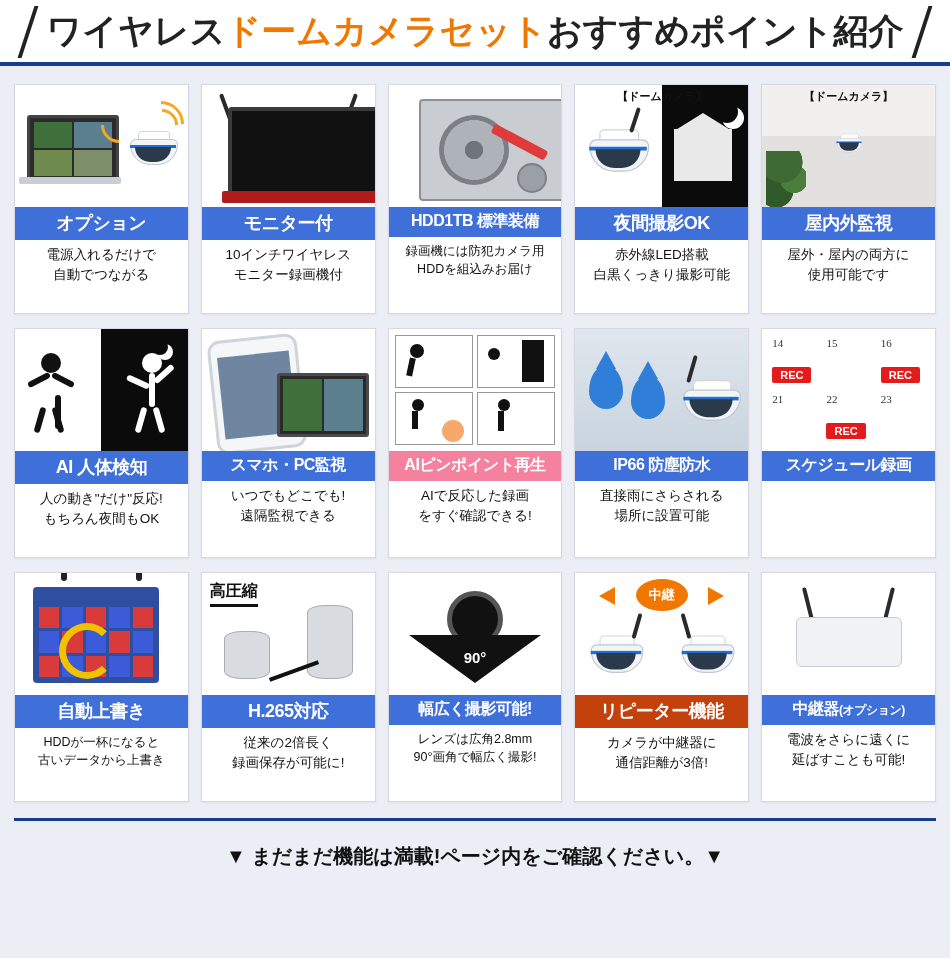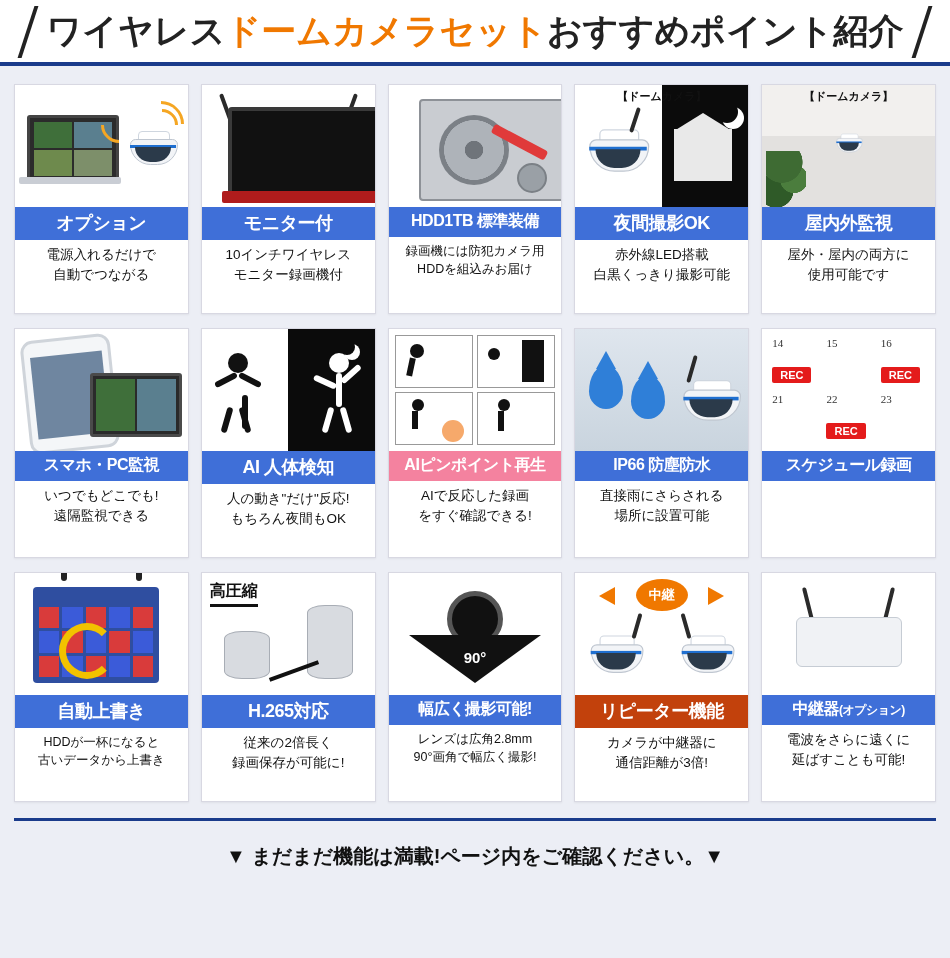--- a/index.html
+++ b/index.html
@@ -339,39 +339,20 @@
     </div>
     <div class="card-title" style="background:#3f6fd8">屋内外監視</div>
     <div class="card-desc">
       <div>屋外・屋内の両方に</div>
       <div>使用可能です</div>
     </div>
   </div>
 
   <div class="card">
     <div class="card-img">
-      <div class="phone">
-          <div class="phone-scr"></div>
-        </div>
-      <div class="lap2">
-        <div class="lap2-scr">
-            <div class="lcell"></div>
-            <div class="lcell"></div>
-          </div>
-      </div>
-    </div>
-    <div class="card-title small" style="background:#3f6fd8">スマホ・PC監視</div>
-    <div class="card-desc">
-      <div>いつでもどこでも!</div>
-      <div>遠隔監視できる</div>
-    </div>
-  </div>
-
-  <div class="card">
-    <div class="card-img">
       <div class="half-black"></div>
       <div class="moon" style="right:20px;top:10px;width:16px;height:16px;box-shadow:5px 5px 0 0 #fff;"></div>
 
       <div style="position:absolute;left:26px;top:24px;">
         <div style="width:20px;height:20px;border-radius:50%;background:#111;margin:0 auto;"></div>
         <div class="stick" style="left:7px;top:22px;height:34px;position:relative;margin:0 auto;"></div>
         <div class="stick" style="position:absolute;left:-14px;top:24px;width:24px;height:6px;transform:rotate(-28deg);"></div>
         <div class="stick" style="position:absolute;left:10px;top:24px;width:24px;height:6px;transform:rotate(28deg);"></div>
         <div class="stick" style="position:absolute;left:-4px;top:54px;width:6px;height:26px;transform:rotate(16deg);"></div>
         <div class="stick" style="position:absolute;left:14px;top:54px;width:6px;height:26px;transform:rotate(-16deg);"></div>
@@ -383,20 +364,39 @@
         <div style="position:absolute;left:-16px;top:26px;width:24px;height:6px;background:#fff;border-radius:3px;transform:rotate(24deg);"></div>
         <div style="position:absolute;left:10px;top:18px;width:24px;height:6px;background:#fff;border-radius:3px;transform:rotate(-42deg);"></div>
         <div style="position:absolute;left:-4px;top:54px;width:6px;height:26px;background:#fff;border-radius:3px;transform:rotate(16deg);"></div>
         <div style="position:absolute;left:14px;top:54px;width:6px;height:26px;background:#fff;border-radius:3px;transform:rotate(-16deg);"></div>
       </div>
     </div>
     <div class="card-title" style="background:#3f6fd8">AI 人体検知</div>
     <div class="card-desc">
       <div>人の動き"だけ"反応!</div>
       <div>もちろん夜間もOK</div>
+    </div>
+  </div>
+
+  <div class="card">
+    <div class="card-img">
+      <div class="phone">
+          <div class="phone-scr"></div>
+        </div>
+      <div class="lap2">
+        <div class="lap2-scr">
+            <div class="lcell"></div>
+            <div class="lcell"></div>
+          </div>
+      </div>
+    </div>
+    <div class="card-title small" style="background:#3f6fd8">スマホ・PC監視</div>
+    <div class="card-desc">
+      <div>いつでもどこでも!</div>
+      <div>遠隔監視できる</div>
     </div>
   </div>
 
   <div class="card">
     <div class="card-img">
       <div style="position:absolute;inset:6px;display:grid;grid-template-columns:1fr 1fr;grid-template-rows:1fr 1fr;gap:4px;">
         <div style="border:1px solid #999;position:relative;">
           <div style="position:absolute;left:14px;top:8px;width:14px;height:14px;border-radius:50%;background:#111;"></div>
           <div style="position:absolute;left:12px;top:22px;width:6px;height:18px;background:#111;transform:rotate(12deg);"></div>
         </div>

